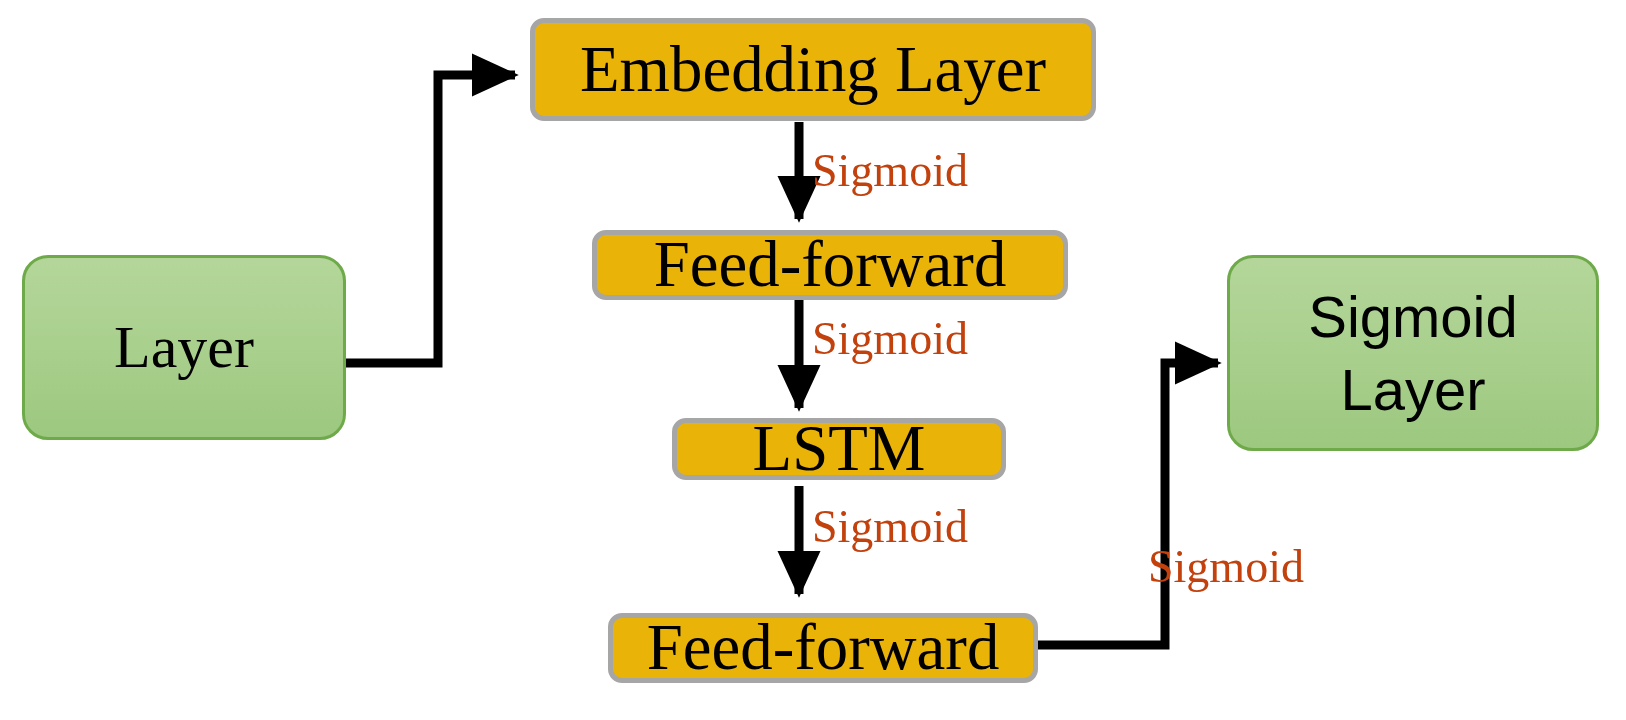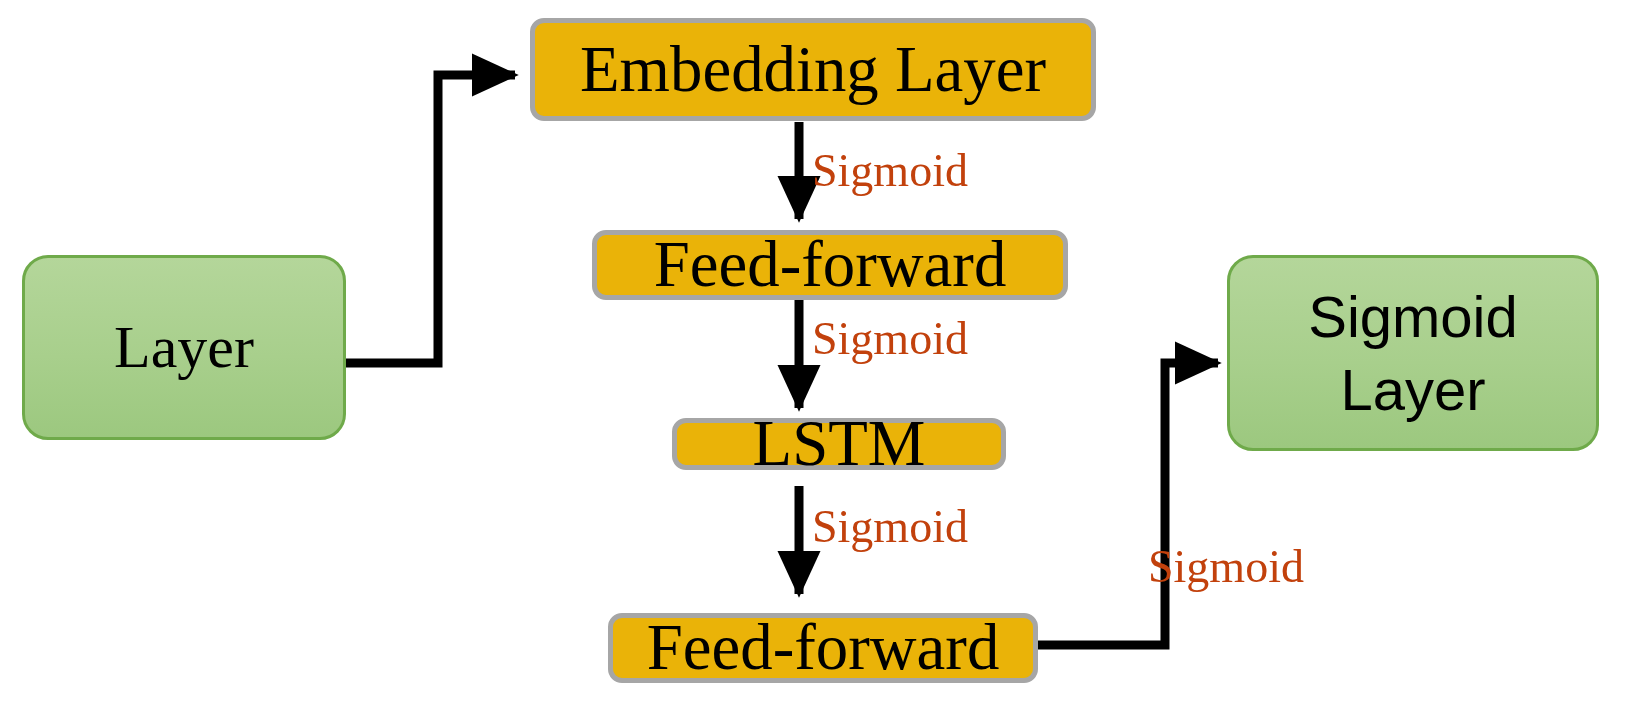--- a/index.html
+++ b/index.html
@@ -121,21 +121,21 @@
   </div>
 
   <div class="node proc" id="node-embedding" style="left:530px; top:18px; width:566px; height:103px;">
     <span class="label">Embedding Layer</span>
   </div>
 
   <div class="node proc" id="node-ff1" style="left:592px; top:230px; width:476px; height:70px;">
     <span class="label">Feed-forward</span>
   </div>
 
-  <div class="node proc" id="node-lstm" style="left:672px; top:418px; width:334px; height:52px;">
+  <div class="node proc" id="node-lstm" style="left:672px; top:418px; width:334px; height:62px;">
     <span class="label">LSTM</span>
   </div>
 
   <div class="node proc" id="node-ff2" style="left:608px; top:613px; width:430px; height:70px;">
     <span class="label">Feed-forward</span>
   </div>
 
   <div class="node term" id="node-output" style="left:1227px; top:255px; width:372px; height:196px;">
     <span class="label">
       <span class="line">Sigmoid</span>

